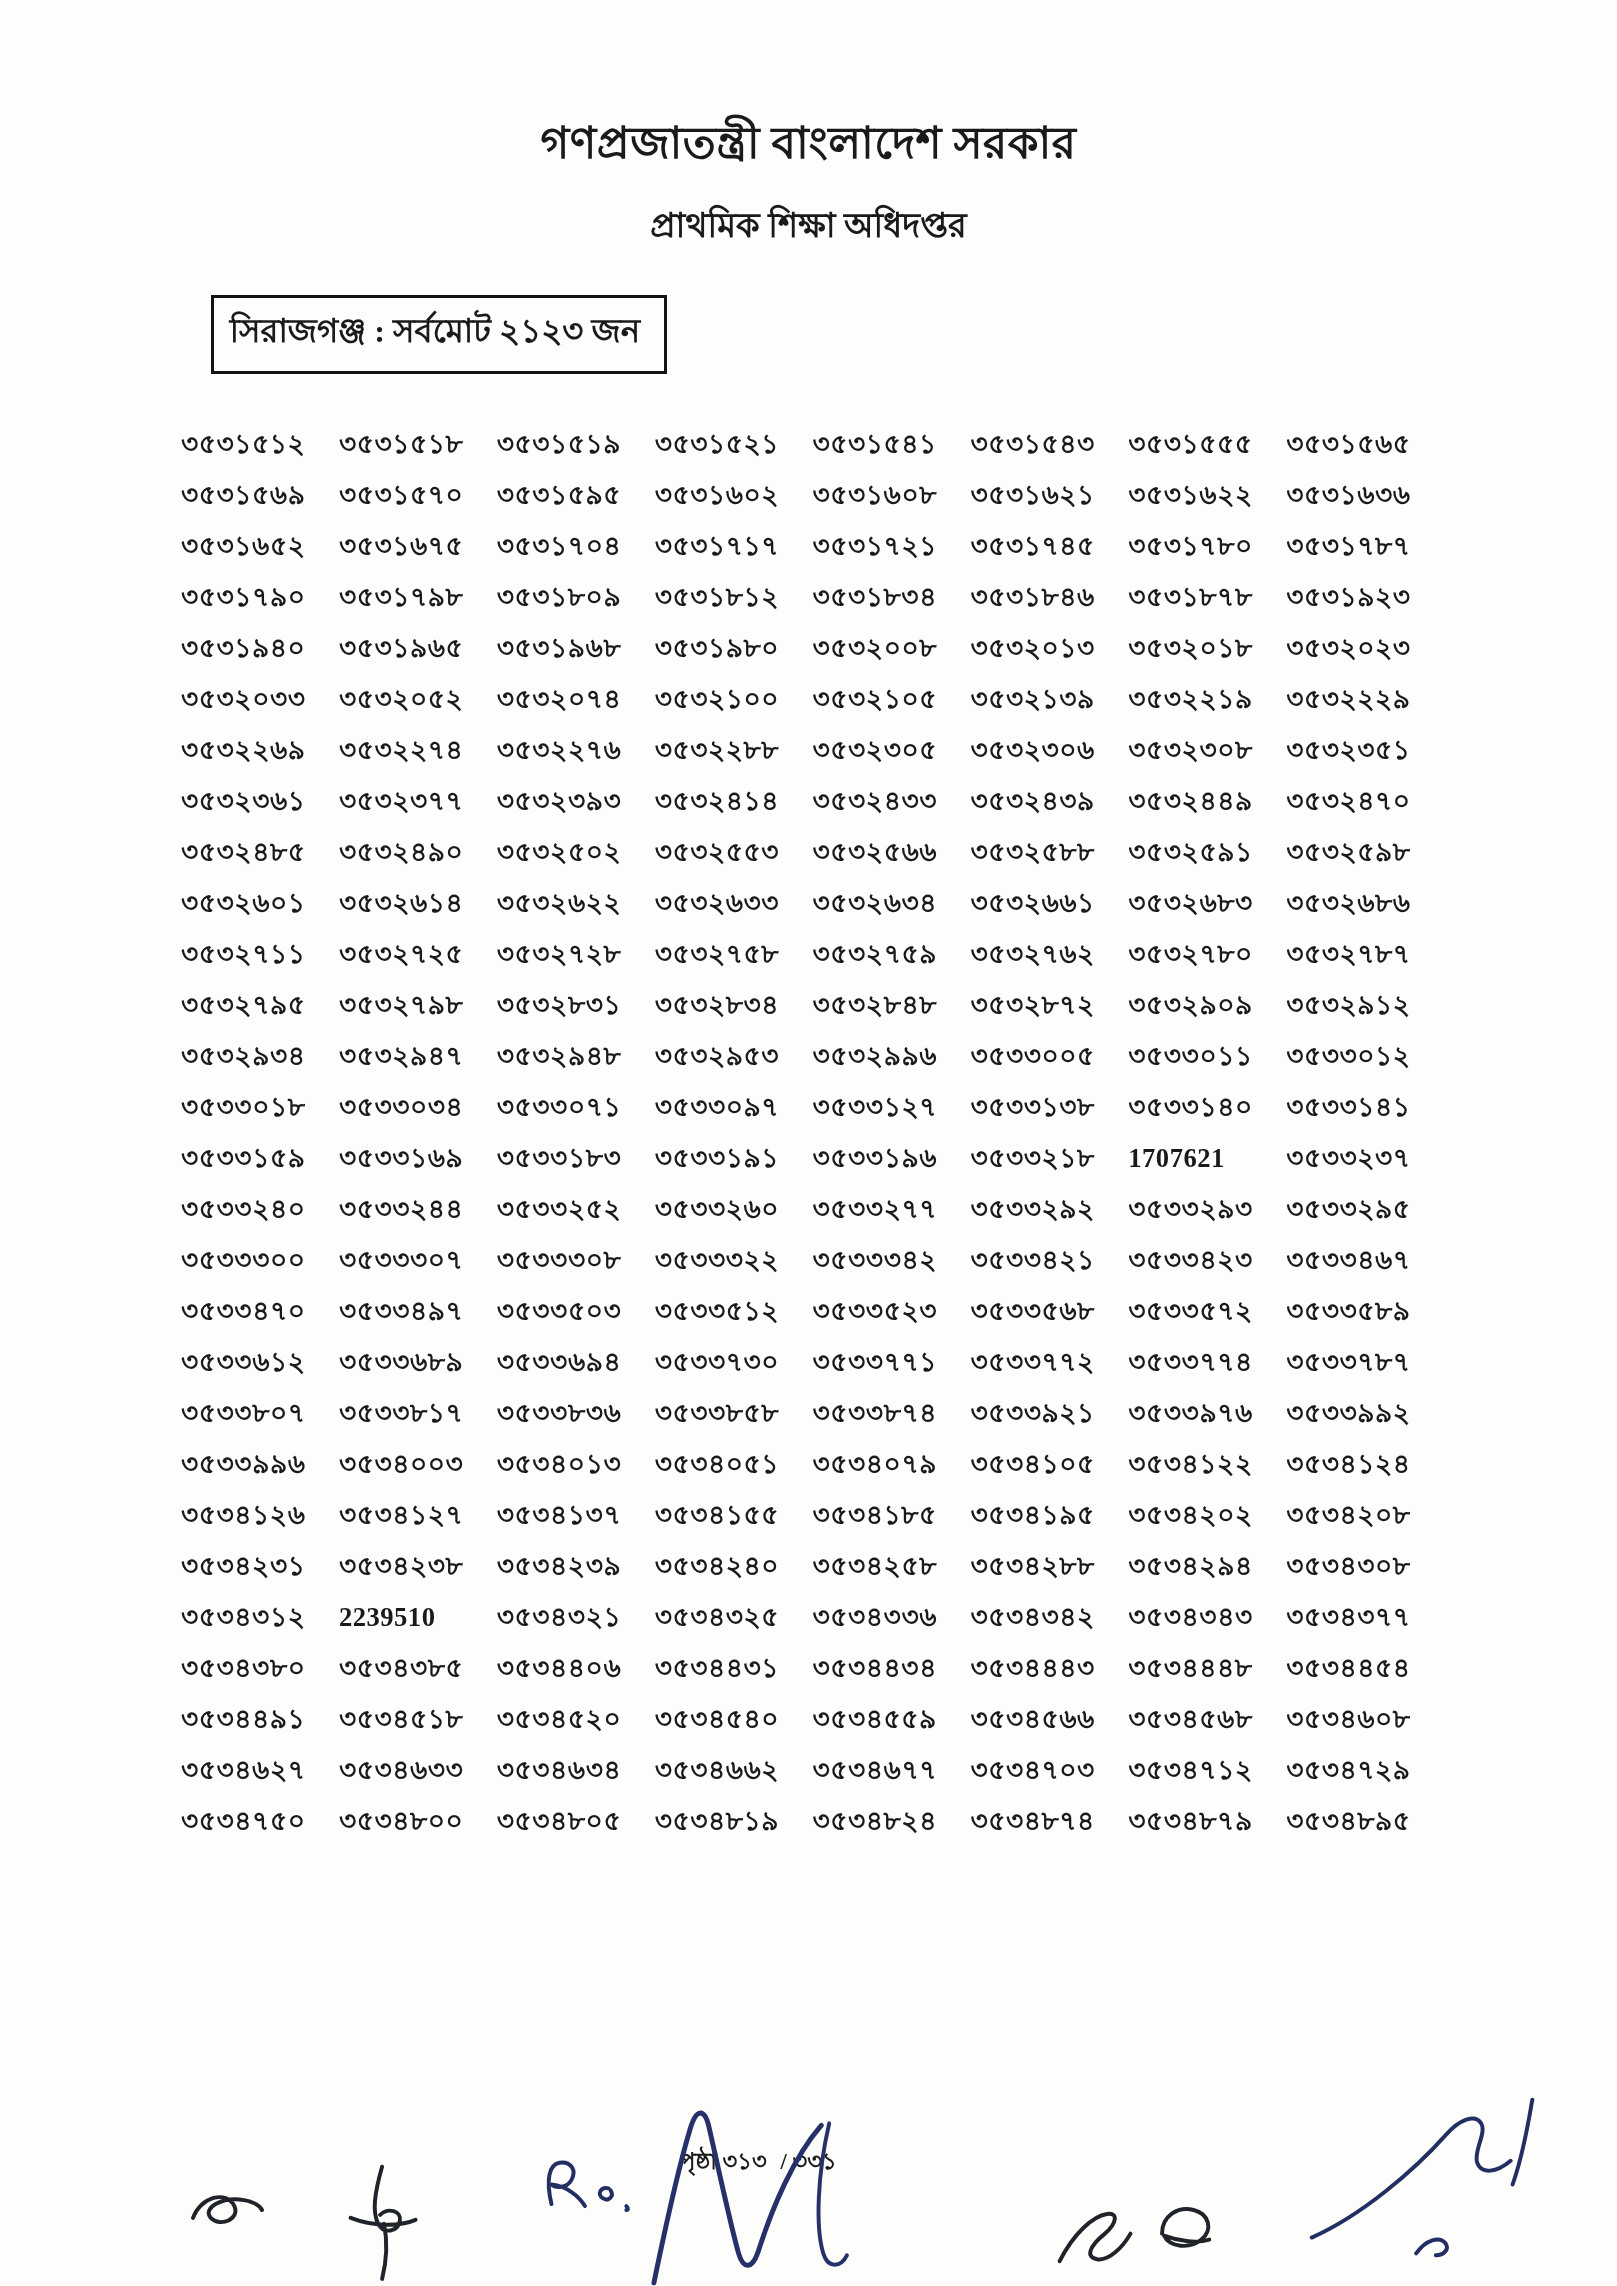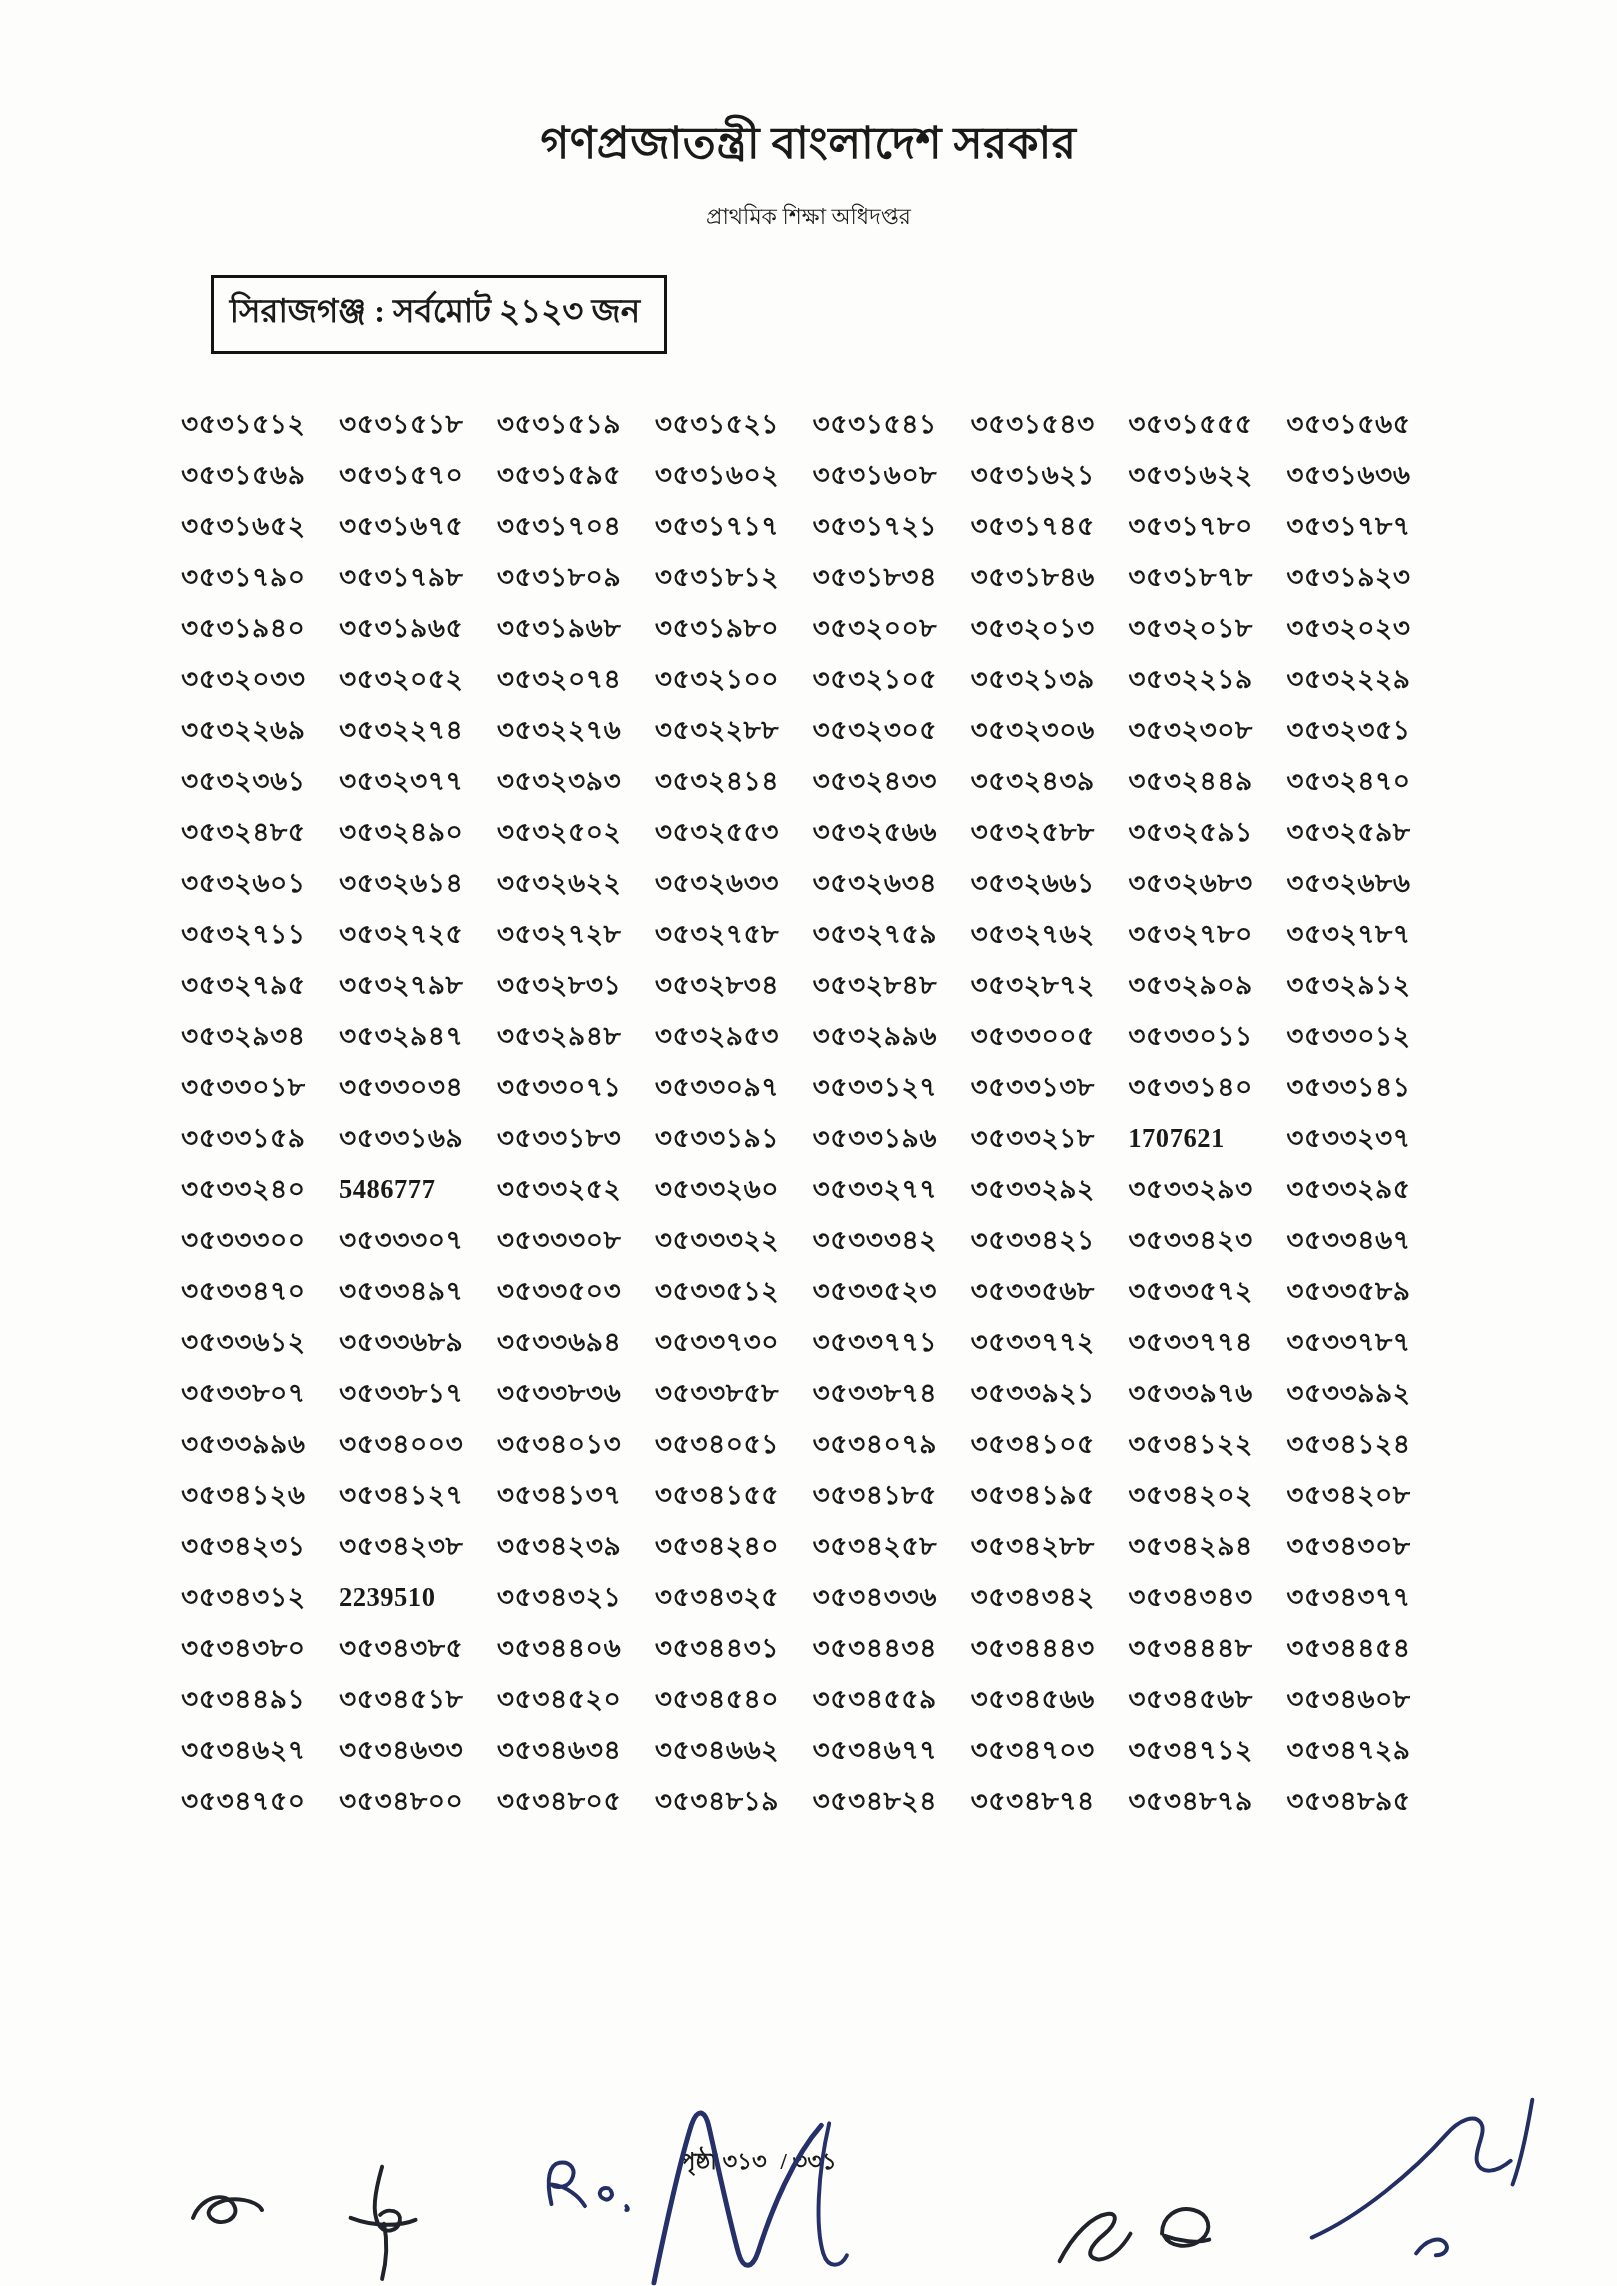--- a/index.html
+++ b/index.html
@@ -16,22 +16,22 @@
   }
   .header { text-align: center; padding-top: 110px; }
   .govt-title {
     margin: 0;
     font-size: 44px;
     font-weight: bold;
     letter-spacing: 0.5px;
   }
   .directorate {
     margin: 15.8px 0 0;
-    font-size: 22px;
-    font-weight: normal;
+    font-size: 34px;
+    font-weight: bold;
   }
   .exam-title {
     margin: 29.6px 0 0;
     font-size: 26.6px;
     font-weight: bold;
   }
   .notice {
     width: 1281px;
     margin: 21.7px auto 0;
     font-size: 22.7px;
@@ -207,21 +207,21 @@
       <div class="roll-cell">৩৫৩৩১৪১</div>
       <div class="roll-cell">৩৫৩৩১৫৯</div>
       <div class="roll-cell">৩৫৩৩১৬৯</div>
       <div class="roll-cell">৩৫৩৩১৮৩</div>
       <div class="roll-cell">৩৫৩৩১৯১</div>
       <div class="roll-cell">৩৫৩৩১৯৬</div>
       <div class="roll-cell">৩৫৩৩২১৮</div>
       <div class="roll-cell">1707621</div>
       <div class="roll-cell">৩৫৩৩২৩৭</div>
       <div class="roll-cell">৩৫৩৩২৪০</div>
-      <div class="roll-cell">5486777</div>
+      <div class="roll-cell">৩৫৩৩২৪৪</div>
       <div class="roll-cell">৩৫৩৩২৫২</div>
       <div class="roll-cell">৩৫৩৩২৬০</div>
       <div class="roll-cell">৩৫৩৩২৭৭</div>
       <div class="roll-cell">৩৫৩৩২৯২</div>
       <div class="roll-cell">৩৫৩৩২৯৩</div>
       <div class="roll-cell">৩৫৩৩২৯৫</div>
       <div class="roll-cell">৩৫৩৩৩০০</div>
       <div class="roll-cell">৩৫৩৩৩০৭</div>
       <div class="roll-cell">৩৫৩৩৩০৮</div>
       <div class="roll-cell">৩৫৩৩৩২২</div>

